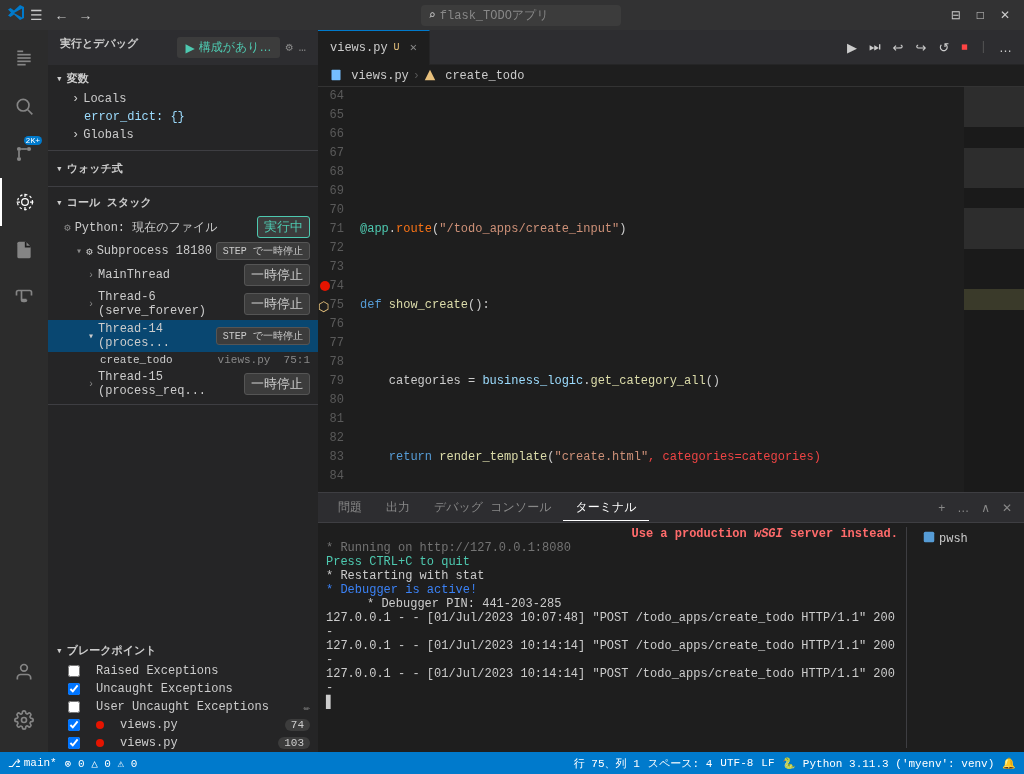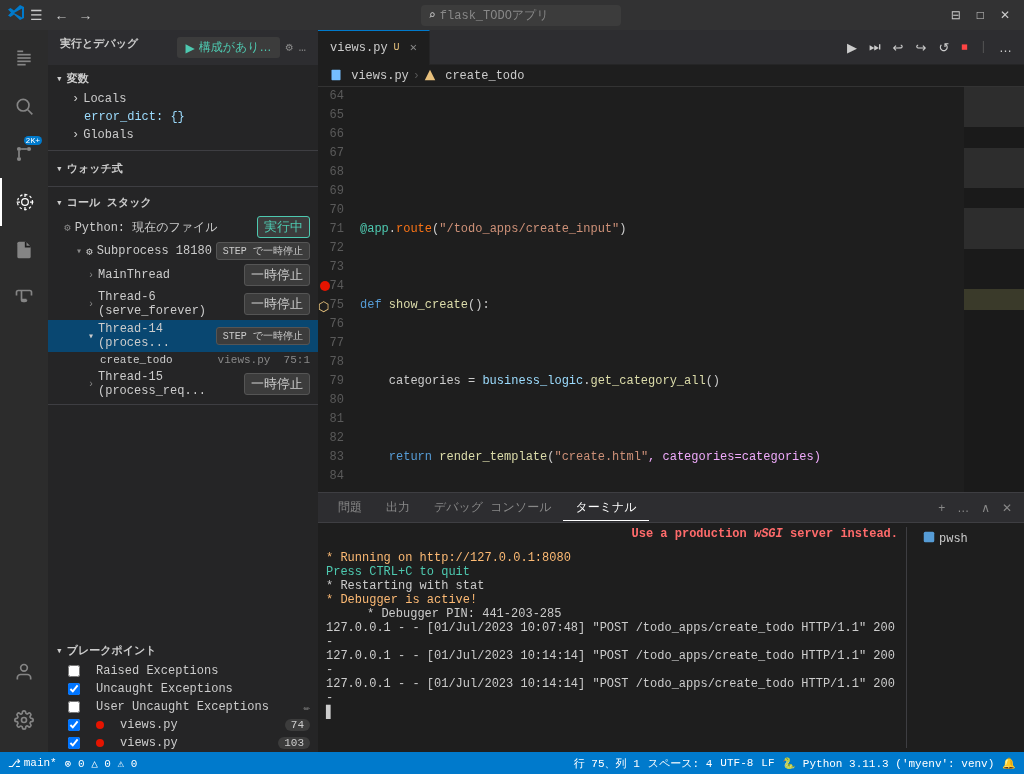--- a/index.html
+++ b/index.html
@@ -719,21 +719,21 @@
         <div style="flex:1;font-size:12px;line-height:19px;white-space:pre;">
           
           <div style="height:19px;">&nbsp;</div>
           
           <div style="height:19px;"><span style="color:#4ec9b0;">@app</span><span style="color:#cccccc;">.</span><span style="color:#f97316;">route</span><span style="color:#cccccc;">(</span><span style="color:#ce9178;">"/todo_apps/create_input"</span><span style="color:#cccccc;">)</span></div>
           
           <div style="height:19px;"><span style="color:#569cd6;margin-top:24px;">def </span><span style="color:#dcdcaa;">show_create</span><span style="color:#cccccc;">():</span></div>
           
           <div style="height:19px;"><span style="color:#cccccc;">    categories = </span><span style="color:#9cdcfe;">business_logic</span><span style="color:#cccccc;">.</span><span style="color:#dcdcaa;">get_category_all</span><span style="color:#cccccc;">()</span></div>
           
-          <div style="height:19px;"><span style="color:#cccccc;">    </span><span style="color:#569cd6;">return </span><span style="color:#dcdcaa;">render_template</span><span style="color:#cccccc;">(</span><span style="color:#ce9178;">"create.html"</span><span style="color:#f0abfc;">, categories=categories)</span></div>
+          <div style="height:19px;"><span style="color:#cccccc;">    </span><span style="color:#569cd6;">return </span><span style="color:#dcdcaa;">render_template</span><span style="color:#cccccc;">(</span><span style="color:#ce9178;">"create.html"</span><span style="color:#ef4444;">, categories=categories)</span></div>
           
           
           
           
           
           
           
           
           
           
@@ -777,24 +777,24 @@
             <button class="panel-btn">+</button>
             <button class="panel-btn">…</button>
             <button class="panel-btn">∧</button>
             <button class="panel-btn">✕</button>
           </div>
         </div>
 
         <div class="terminal-content">
           <div class="terminal-main">
             <div style="color:#ff6b6b;font-weight:bold;text-align:right;">Use a production <span style="color:#ff6b6b;font-style:italic;">wSGI</span> server instead.</div>
-            <div style="color:#fdba74;margin-top:10px;"> * Running on http://127.0.0.1:8080</div>
+            <div style="color:#737373;"> * Running on http://127.0.0.1:8080</div>
             <div style="color:#4ec9b0;">Press CTRL+C to quit</div>
             <div style="color:#cccccc;"> * Restarting with stat</div>
-            <div style="color:#fdba74;"> * Debugger is active!</div>
+            <div style="color:#3b82f6;"> * Debugger is active!</div>
             <div style="color:#cccccc;margin-left:41px;"> * Debugger PIN: 441-203-285</div>
             <div style="color:#cccccc;">127.0.0.1 - - [01/Jul/2023 10:07:48] "POST /todo_apps/create_todo HTTP/1.1" 200</div>
             <div style="color:#cccccc;">-</div>
             <div style="color:#cccccc;">127.0.0.1 - - [01/Jul/2023 10:14:14] "POST /todo_apps/create_todo HTTP/1.1" 200</div>
             <div style="color:#cccccc;">-</div>
             <div style="color:#cccccc;">127.0.0.1 - - [01/Jul/2023 10:14:14] "POST /todo_apps/create_todo HTTP/1.1" 200</div>
             <div style="color:#cccccc;">-</div>
             <div style="color:#cccccc;">▋</div>
           </div>
 

